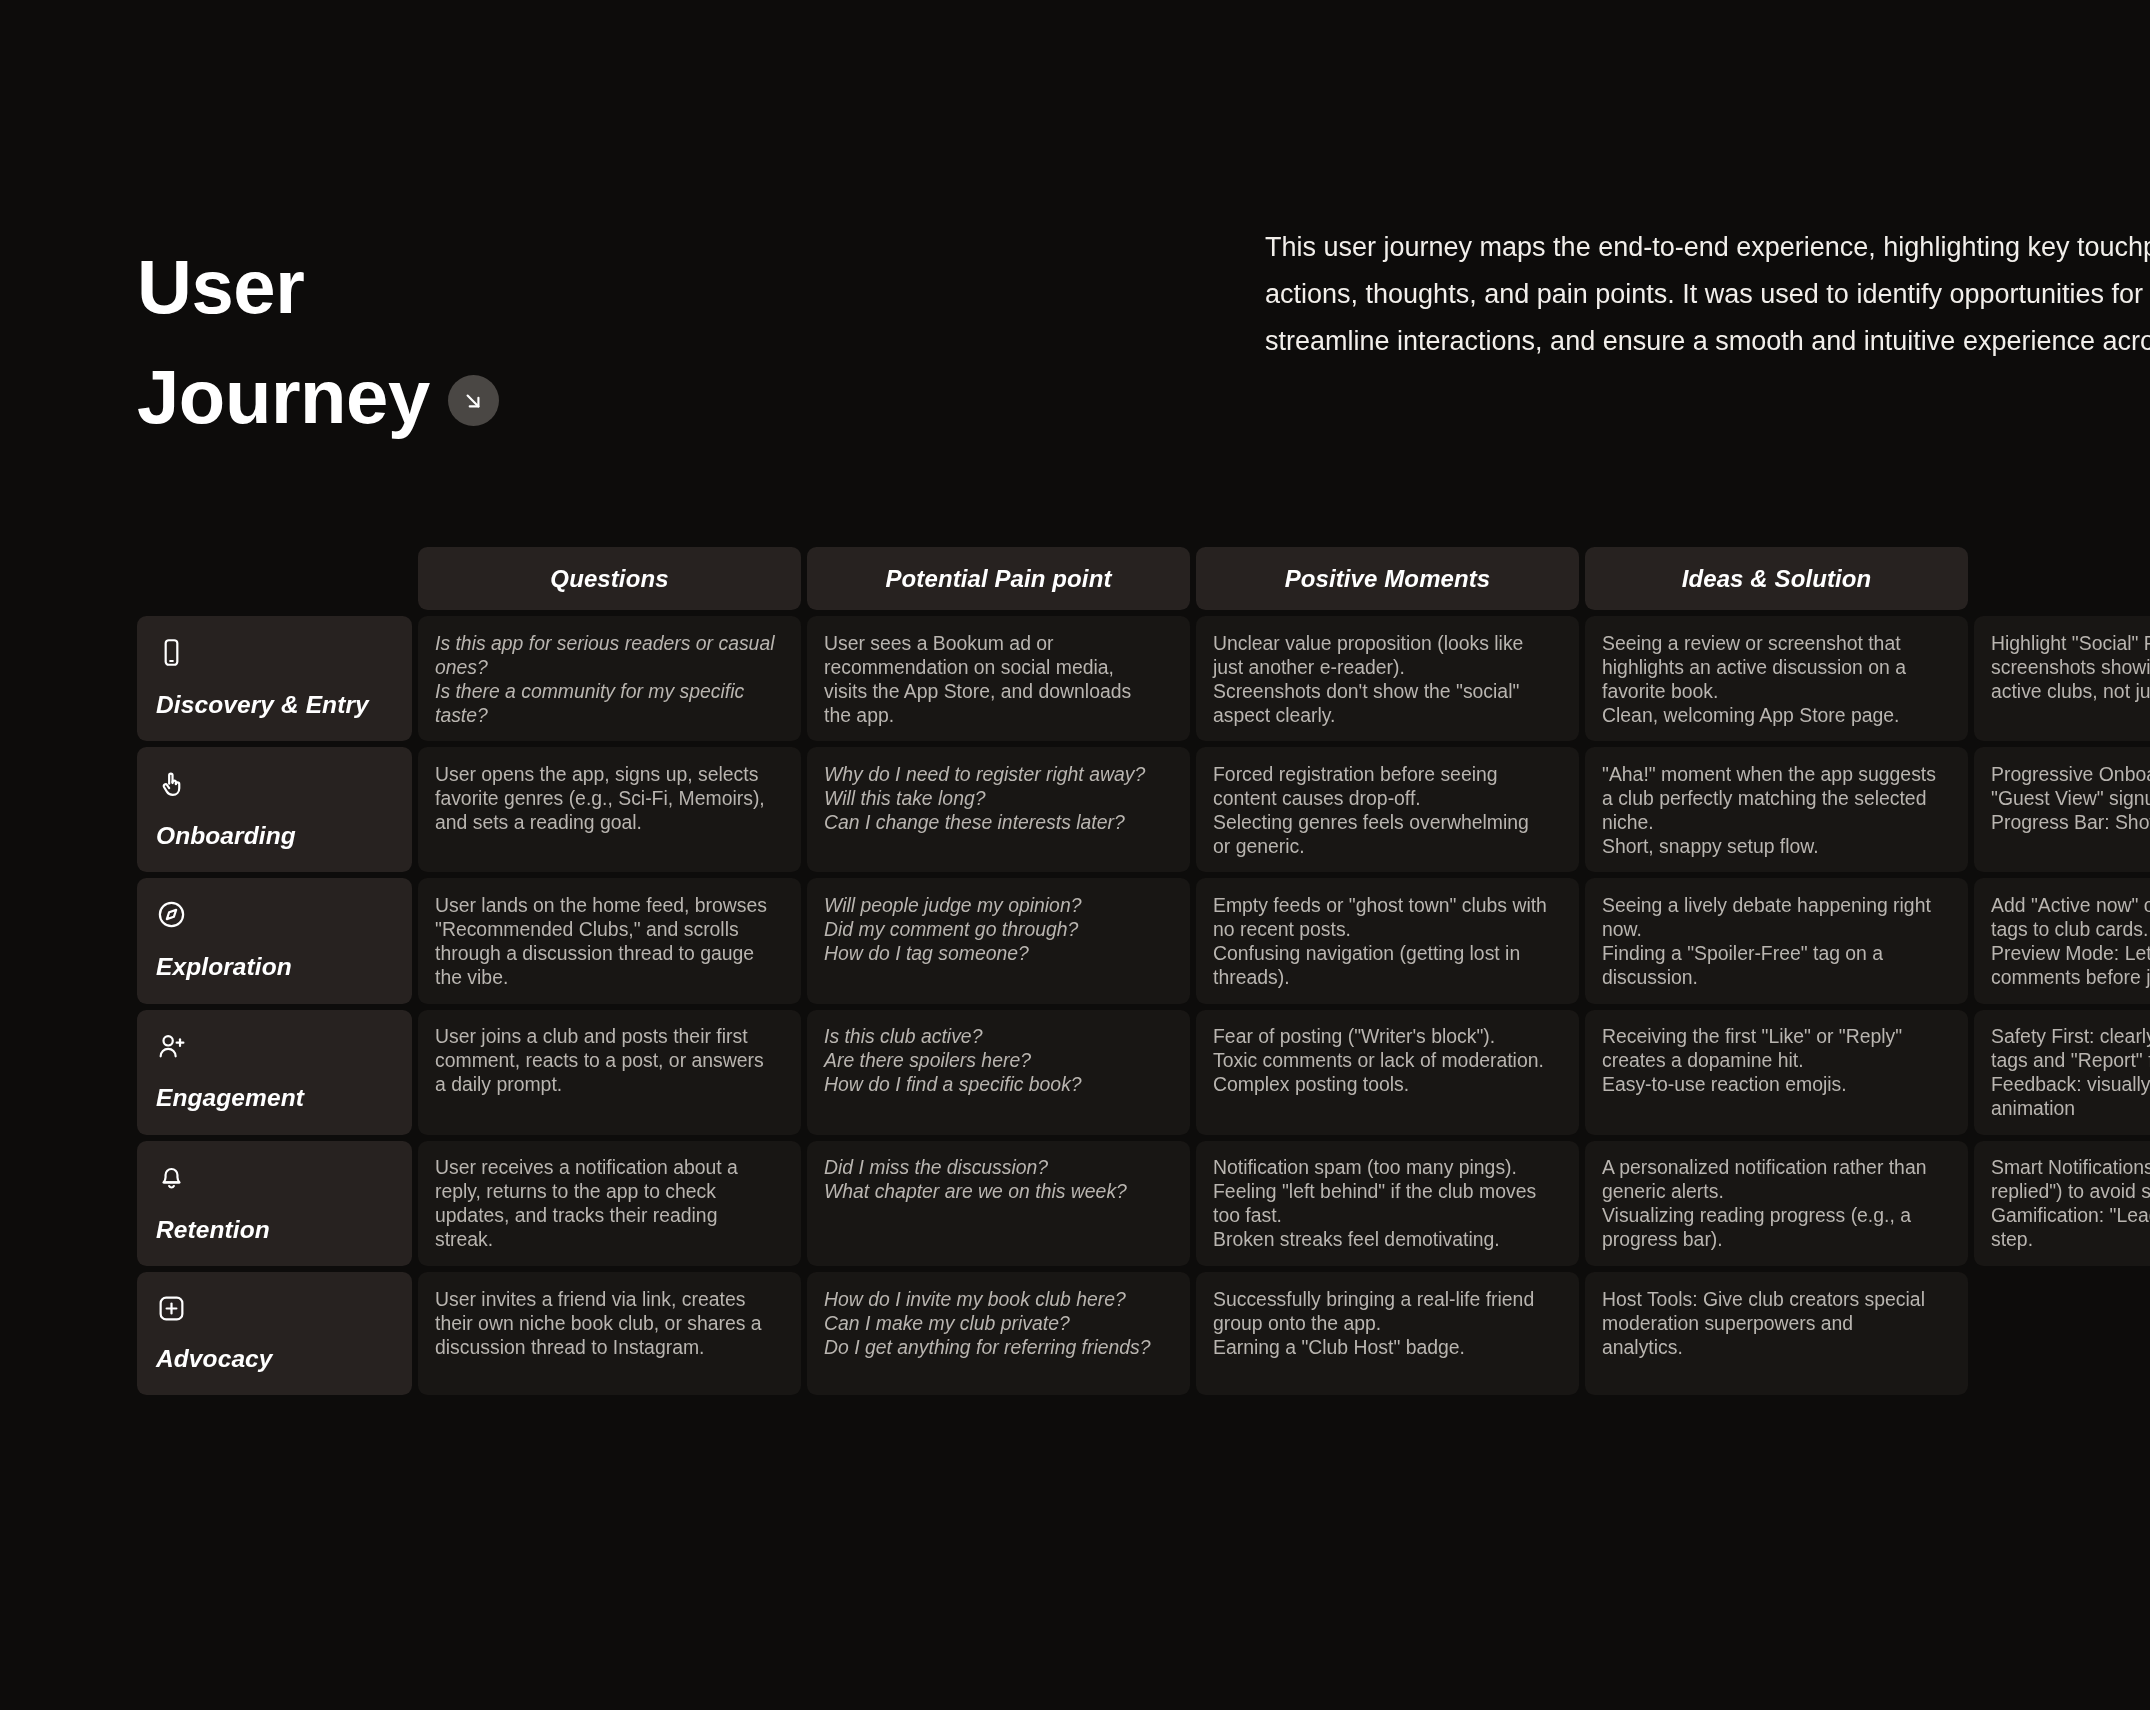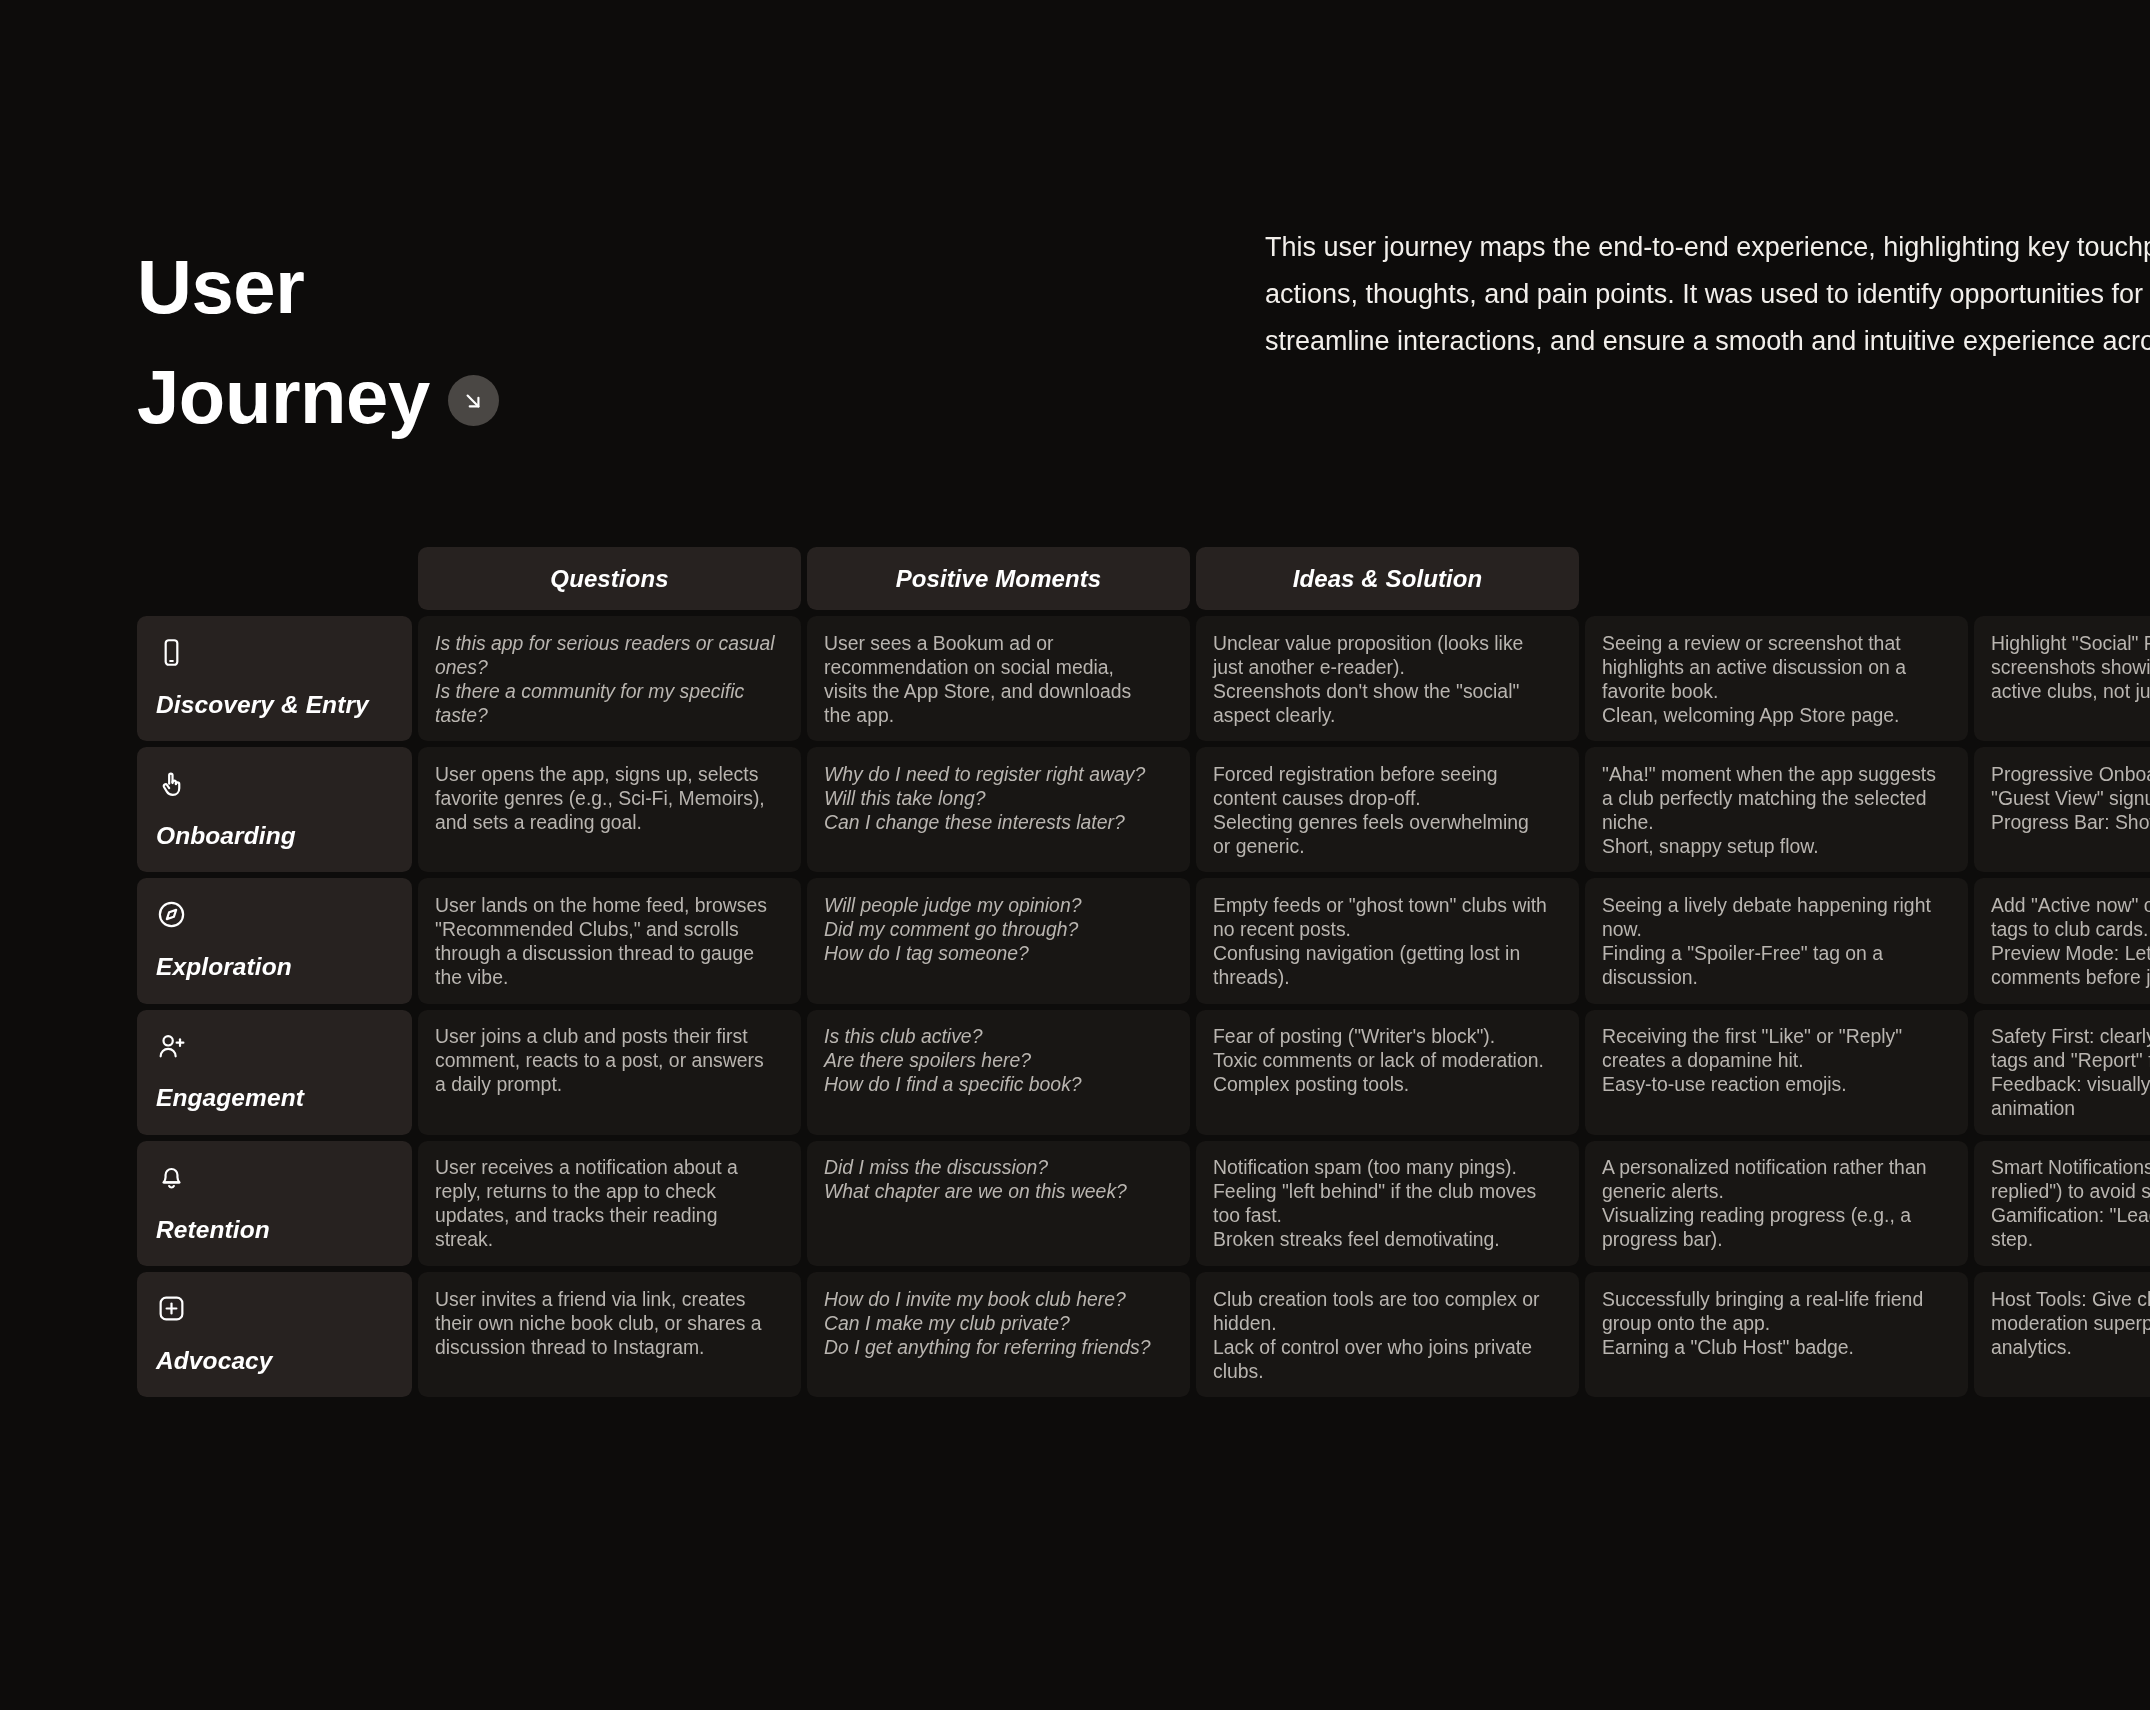--- a/index.html
+++ b/index.html
@@ -153,20 +153,21 @@
       </div>
     </div>
     <div class="intro">This user journey maps the end-to-end experience, highlighting key touchpoints, user actions, thoughts, and pain points. It was used to identify opportunities for improvement, streamline interactions, and ensure a smooth and intuitive experience across the product.</div>
   </div>
 
   <div class="matrix">
 
     <div class="grid-row">
       <div class="col-head head-spacer"></div>
       <div class="col-head">Questions</div>
+      <div class="col-head">Potential Pain point</div>
       <div class="col-head">Positive Moments</div>
       <div class="col-head">Ideas &amp; Solution</div>
     </div>
 
     <div id="rows-container">
         <div class="grid-row">
           <div class="stage-cell">
             <span class="stage-icon">
               <svg width="31" height="31" viewBox="0 0 24 24" fill="none" stroke="#ffffff" stroke-width="1.7" stroke-linecap="round" stroke-linejoin="round">
                 <rect x="7.5" y="2.5" width="9" height="19" rx="2.4"></rect>
@@ -378,26 +379,20 @@
             <span class="ln">User invites a friend via link, creates</span>
             <span class="ln">their own niche book club, or shares a</span>
             <span class="ln">discussion thread to Instagram.</span>
           </div>
           <div class="data-cell italic">
             <span class="ln">How do I invite my book club here?</span>
             <span class="ln">Can I make my club private?</span>
             <span class="ln">Do I get anything for referring friends?</span>
           </div>
           <div class="data-cell">
-            <span class="ln">Club creation tools are too complex or</span>
-            <span class="ln">hidden.</span>
-            <span class="ln">Lack of control over who joins private</span>
-            <span class="ln">clubs.</span>
-          </div>
-          <div class="data-cell">
             <span class="ln">Successfully bringing a real-life friend</span>
             <span class="ln">group onto the app.</span>
             <span class="ln">Earning a "Club Host" badge.</span>
           </div>
           <div class="data-cell">
             <span class="ln">Host Tools: Give club creators special</span>
             <span class="ln">moderation superpowers and</span>
             <span class="ln">analytics.</span>
           </div>
         </div>

